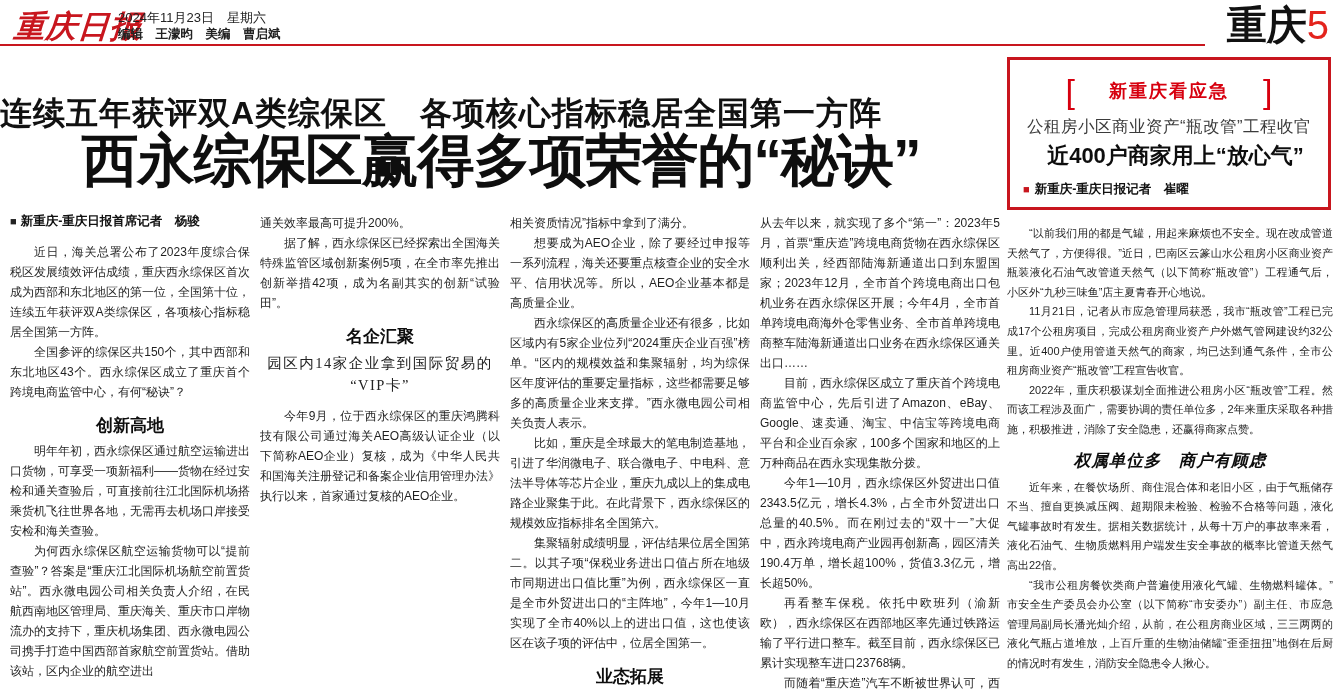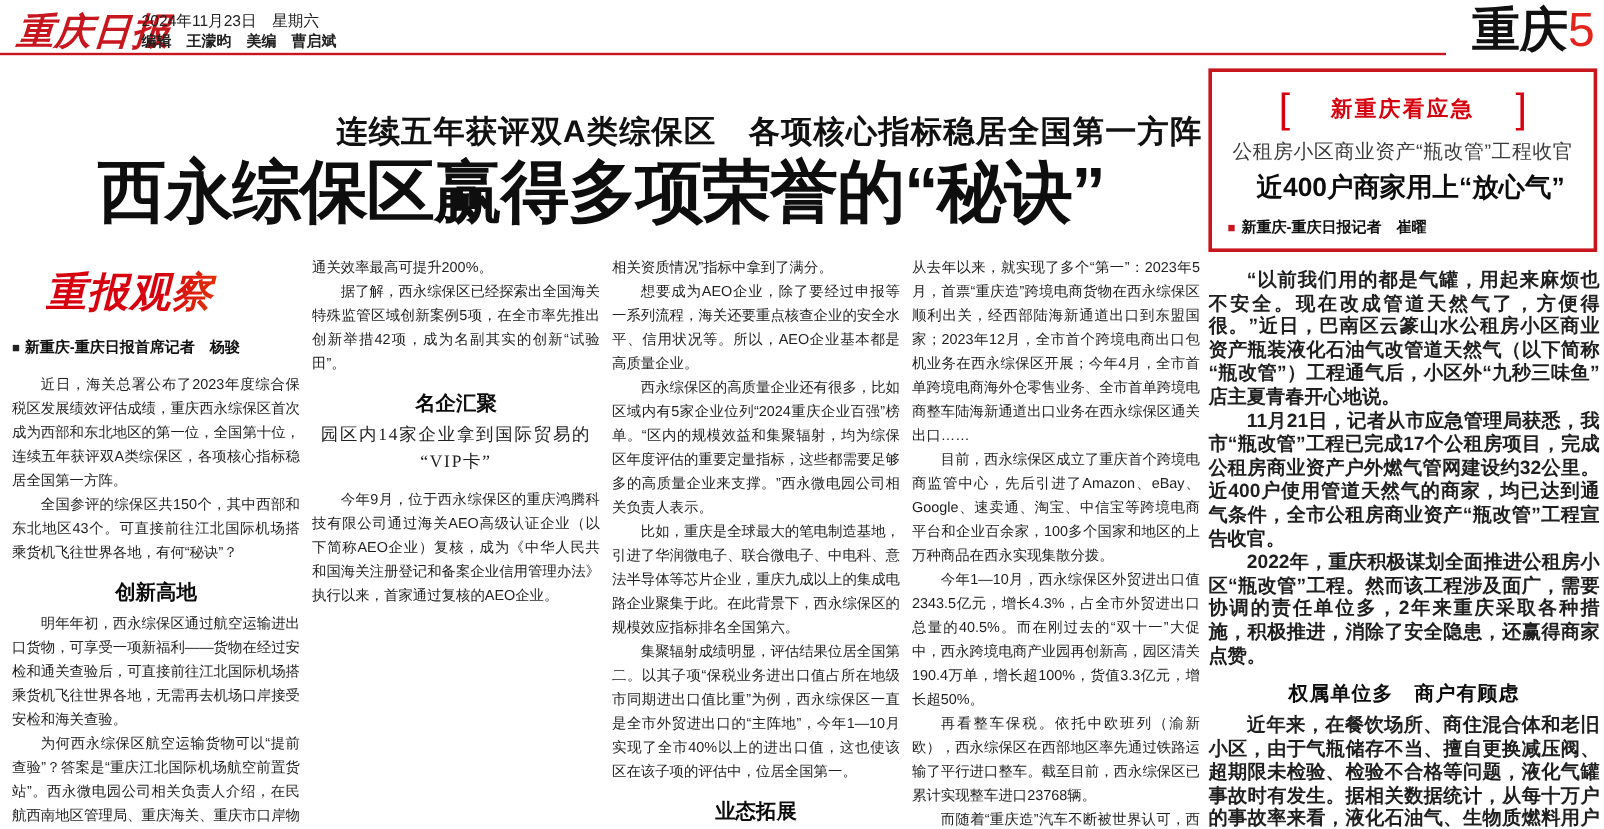--- a/index.html
+++ b/index.html
@@ -16,22 +16,22 @@
               color:var(--accent); transform:skewX(-4deg); white-space:nowrap; }
   .dateblock{ position:absolute; left:118px; top:9px; line-height:17px; }
   .date-line{ font-size:13px; font-weight:400; color:#222; }
   .editors-line{ font-size:12.5px; font-weight:700; color:#222; }
   .mast-rule{ position:absolute; left:0; top:44px; width:1205px; height:2px; background:var(--accent); }
   .pagenum{ position:absolute; right:8px; top:2px; font-size:40px; line-height:46px; white-space:nowrap; }
   .pagenum .plabel{ font-family:"Liberation Serif", serif; font-weight:700; color:#111; }
   .pagenum .pnum{ color:#e3241d; font-weight:400; }
 
   
-  .kicker{ position:absolute; left:0; top:92px; width:1002px; text-align:right;
-           font-size:26px; font-weight:700; letter-spacing:1px; color:#111; }
+  .kicker{ position:absolute; left:0; top:92px; width:1002px; text-align:left;
+           font-size:32px; font-weight:700; letter-spacing:1px; color:#111; }
   .main-title{ position:absolute; left:0; top:118px; width:1002px; text-align:center;
                font-size:57px; line-height:84px; font-weight:900; letter-spacing:-1px; color:#0e0e0e; }
 
   .cols{ position:absolute; left:10px; top:213px; width:992px; height:478px; overflow:hidden;
          display:flex; gap:10px; }
   .col{ width:240px; flex:0 0 240px; overflow:hidden; }
 
   .blk-logo{ margin:8px 0 14px 28px; font-size:34px; font-weight:900; font-style:italic;
              letter-spacing:1px; white-space:nowrap;
              background:linear-gradient(100deg,#d7000f 45%,#f08300);
@@ -51,22 +51,22 @@
   .brk{ font-size:34px; line-height:34px; font-weight:300; color:#d7000f;
         font-family:"Liberation Sans", sans-serif; }
   .brk.l{ margin-right:34px; } .brk.r{ margin-left:34px; }
   .tag{ font-size:18px; font-weight:900; color:#d7000f; letter-spacing:2px; }
   .dek{ margin-top:8px; text-align:center; font-size:16.5px; color:#3b3b3b; letter-spacing:0.5px; }
   .btitle{ margin-top:3px; text-align:center; font-size:22px; font-weight:900; color:#0d0d0d;padding-left:13px; }
   .bbyline{ margin:10px 0 0 13px; font-size:12.5px; font-weight:700; color:#111; }
   .bbyline .sq{ color:var(--accent); margin-right:5px; font-size:11px; }
 
   .sbody{ position:absolute; left:1007px; top:224px; width:326px; height:467px; overflow:hidden; }
-  .sbody .blk-p{ font-size:16px; line-height:19.6px;font-weight:bold; }
-  .sbody .blk-head{ font-size:16.5px; margin:10px 0 6px; letter-spacing:1px; }
+  .sbody .blk-p{ font-size:11px; line-height:19.6px; }
+  .sbody .blk-head{ font-size:16.5px; margin:10px 0 6px; letter-spacing:1px;font-style:italic; }
 </style>
 </head>
 <body>
 
 <div class="page">
 
   <header class="masthead">
     <div class="mast-logo">重庆日报</div>
     <div class="dateblock">
       <div class="date-line">2024年11月23日　星期六</div>
@@ -76,24 +76,23 @@
     <div class="pagenum">
       <span class="plabel">重庆</span><span class="pnum">5</span>
     </div>
   </header>
 
   <section>
     <div class="kicker">连续五年获评双A类综保区　各项核心指标稳居全国第一方阵</div>
     <h1 class="main-title">西永综保区赢得多项荣誉的“秘诀”</h1>
     <div class="cols" id="main-cols">
         <div class="col">
-          <div class="blk-logo">重报观察</div>
           <div class="blk-byline"><span class="sq">■</span>新重庆-重庆日报首席记者　杨骏</div>
           <p class="blk-p">近日，海关总署公布了2023年度综合保税区发展绩效评估成绩，重庆西永综保区首次成为西部和东北地区的第一位，全国第十位，连续五年获评双A类综保区，各项核心指标稳居全国第一方阵。</p>
-          <p class="blk-p">全国参评的综保区共150个，其中西部和东北地区43个。可直接前往江北国际机场搭乘货机飞往世界各地，有何“秘诀”？</p>
+          <p class="blk-p">全国参评的综保区共150个，其中西部和东北地区43个。西永综保区成立了重庆首个跨境电商监管中心，有何“秘诀”？</p>
           <h3 class="blk-head">创新高地</h3>
           <p class="blk-p">明年年初，西永综保区通过航空运输进出口货物，可享受一项新福利——货物在经过安检和通关查验后，可直接前往江北国际机场搭乘货机飞往世界各地，无需再去机场口岸接受安检和海关查验。</p>
           <p class="blk-p">为何西永综保区航空运输货物可以“提前查验”？答案是“重庆江北国际机场航空前置货站”。西永微电园公司相关负责人介绍，在民航西南地区管理局、重庆海关、重庆市口岸物流办的支持下，重庆机场集团、西永微电园公司携手打造中国西部首家航空前置货站。借助该站，区内企业的航空进出</p>
         </div>
         <div class="col">
           <p class="blk-cont">通关效率最高可提升200%。</p>
           <p class="blk-p">据了解，西永综保区已经探索出全国海关特殊监管区域创新案例5项，在全市率先推出创新举措42项，成为名副其实的创新“试验田”。</p>
           <h3 class="blk-head">名企汇聚</h3>
           <p class="blk-kai">园区内14家企业拿到国际贸易的“VIP卡”</p>
           <p class="blk-p">今年9月，位于西永综保区的重庆鸿腾科技有限公司通过海关AEO高级认证企业（以下简称AEO企业）复核，成为《中华人民共和国海关注册登记和备案企业信用管理办法》执行以来，首家通过复核的AEO企业。</p>

